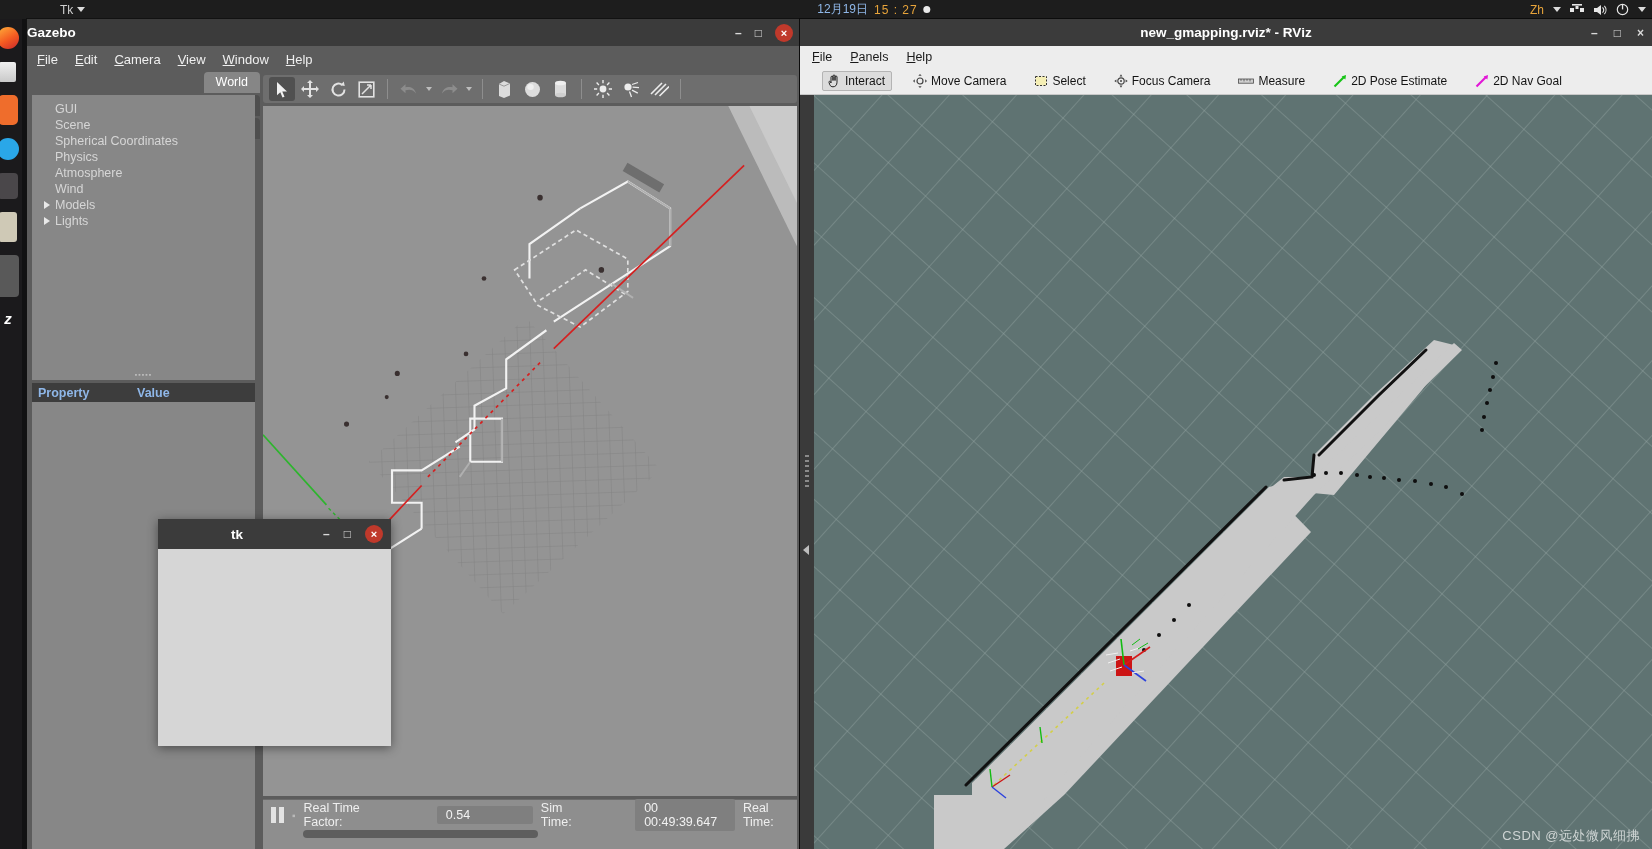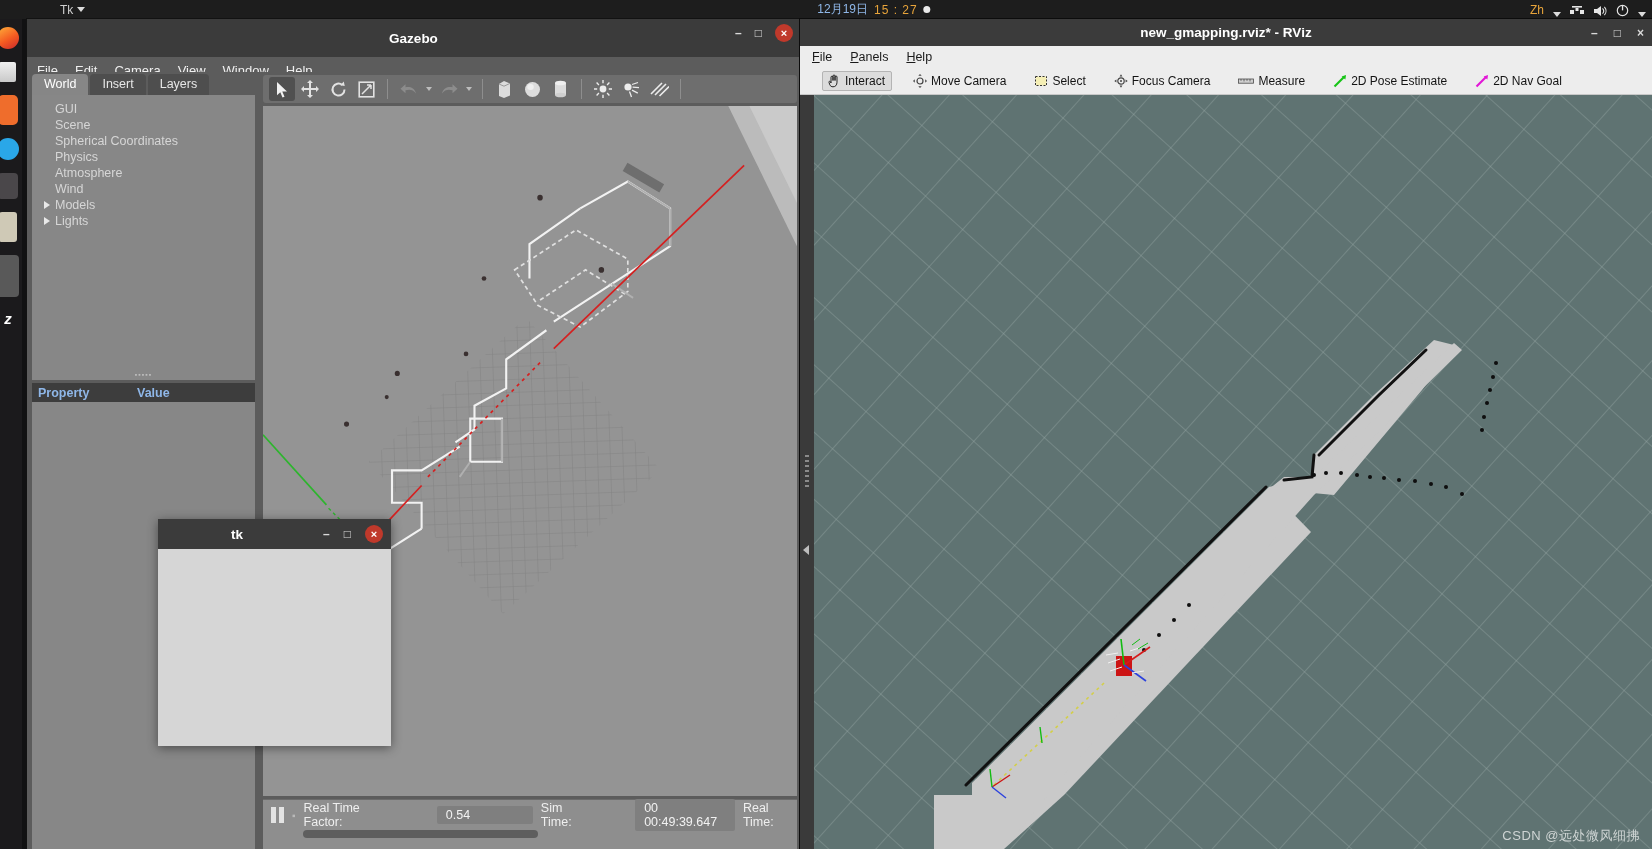--- a/index.html
+++ b/index.html
@@ -16,21 +16,21 @@
   .topbar {
     position:absolute; left:0; top:0; width:1652px; height:19px;
     background:#1d1d1d; color:#ddd; font-size:12px;
     display:flex; align-items:center;
   }
   .topbar-left { position:absolute; left:60px; display:flex; align-items:center; gap:4px; color:#cfcfcf; font-size:12px; }
   .topbar-clock { position:absolute; left:50%; transform:translateX(-50%); display:flex; align-items:center; gap:6px; white-space:nowrap;margin-left:48px; }
   .clock-date { color:#8fb7e8; font-size:12px; }
   .clock-time { color:#e8a43a; font-size:12px; letter-spacing:1px; }
   .clock-dot { width:7px; height:7px; border-radius:50%; background:#e9e9e9; display:inline-block; }
-  .topbar-right { position:absolute; right:6px; display:flex; align-items:flex-end; gap:9px; }
+  .topbar-right { position:absolute; right:6px; display:flex; align-items:center; gap:9px; }
   .tb-ico { color:#e6e6e6; font-size:11px; line-height:1; display:inline-block; }
   .tb-lang { color:#e8a43a; font-size:12px; }
   .caret { width:0;height:0;border-left:4px solid transparent;border-right:4px solid transparent;border-top:5px solid #dcdcdc; display:inline-block; }
 
   
   .launcher {
     position:absolute; left:0; top:19px; width:22px; height:830px;
     background:#1b1a1c;
     display:flex; flex-direction:column; align-items:center; padding-top:8px; gap:13px;
   }
@@ -43,42 +43,42 @@
   .lnk-beige  { background:#cfc9b6; width:18px;height:30px; margin-left:-6px; border-radius:3px;}
   .lnk-grey   { background:#595959; width:22px;height:42px; margin-left:-6px; border-radius:4px;}
   .lnk-z      { color:#fff; font-size:15px; font-weight:bold; font-style:italic; margin-left:-6px; }
 
   
   .gazebo {
     position:absolute; left:27px; top:19px; width:773px; height:830px;
     background:#5c5c5c; box-shadow:0 0 0 1px #121212;
   }
   .gz-title {
-    height:38px; background:#3b3b3b; color:#fff;
-    display:flex; align-items:center; justify-content:center;
+    height:27px; background:#3b3b3b; color:#fff;
+    display:flex; align-items:center; 
     font-size:13.5px; font-weight:bold; position:relative;
   }
   .gz-title .wbtns { position:absolute; right:7px; top:0; height:27px; display:flex; align-items:center; gap:13px; }
   .wbtn { color:#d9d9d9; font-size:12px; line-height:1; cursor:default; }
   .wbtn-close {
     width:18px; height:18px; border-radius:50%; background:#c0392b; color:#fff;
     display:flex; align-items:center; justify-content:center; font-size:11px;
   }
   .gz-menu {
     height:26px; background:#5c5c5c; display:flex; align-items:center;
     gap:17px; padding-left:10px; font-size:13px; color:#efefef;
   }
   .gz-menu span { cursor:default; }
   .gz-menu u { text-decoration:underline; }
 
   .gz-body { position:absolute; left:0; top:53px; right:0; bottom:0; display:flex; }
 
   
   .gz-left { width:233px; position:relative; background:#5c5c5c; }
-  .gz-tabs { display:flex; gap:2px; padding-left:5px; height:23px; align-items:flex-end; }
+  .gz-tabs { display:flex; gap:2px; padding-left:5px; height:23px; align-items:flex-end;flex-direction:column; }
   .gz-tab {
     background:#4e4e4e; color:#e7e7e7; font-size:12.5px;
     padding:3px 12px 4px; border-radius:4px 4px 0 0; cursor:default;
   }
   .gz-tab.active { background:#868686; color:#fff; }
   .gz-tree {
     position:absolute; left:5px; top:23px; right:5px; height:285px;
     background:#878787; padding:6px 0 0 0; overflow:hidden;
   }
   .tree-row { display:flex; align-items:center; height:16px; font-size:12.5px; color:#d6d6d6; padding-left:12px; cursor:default;}

